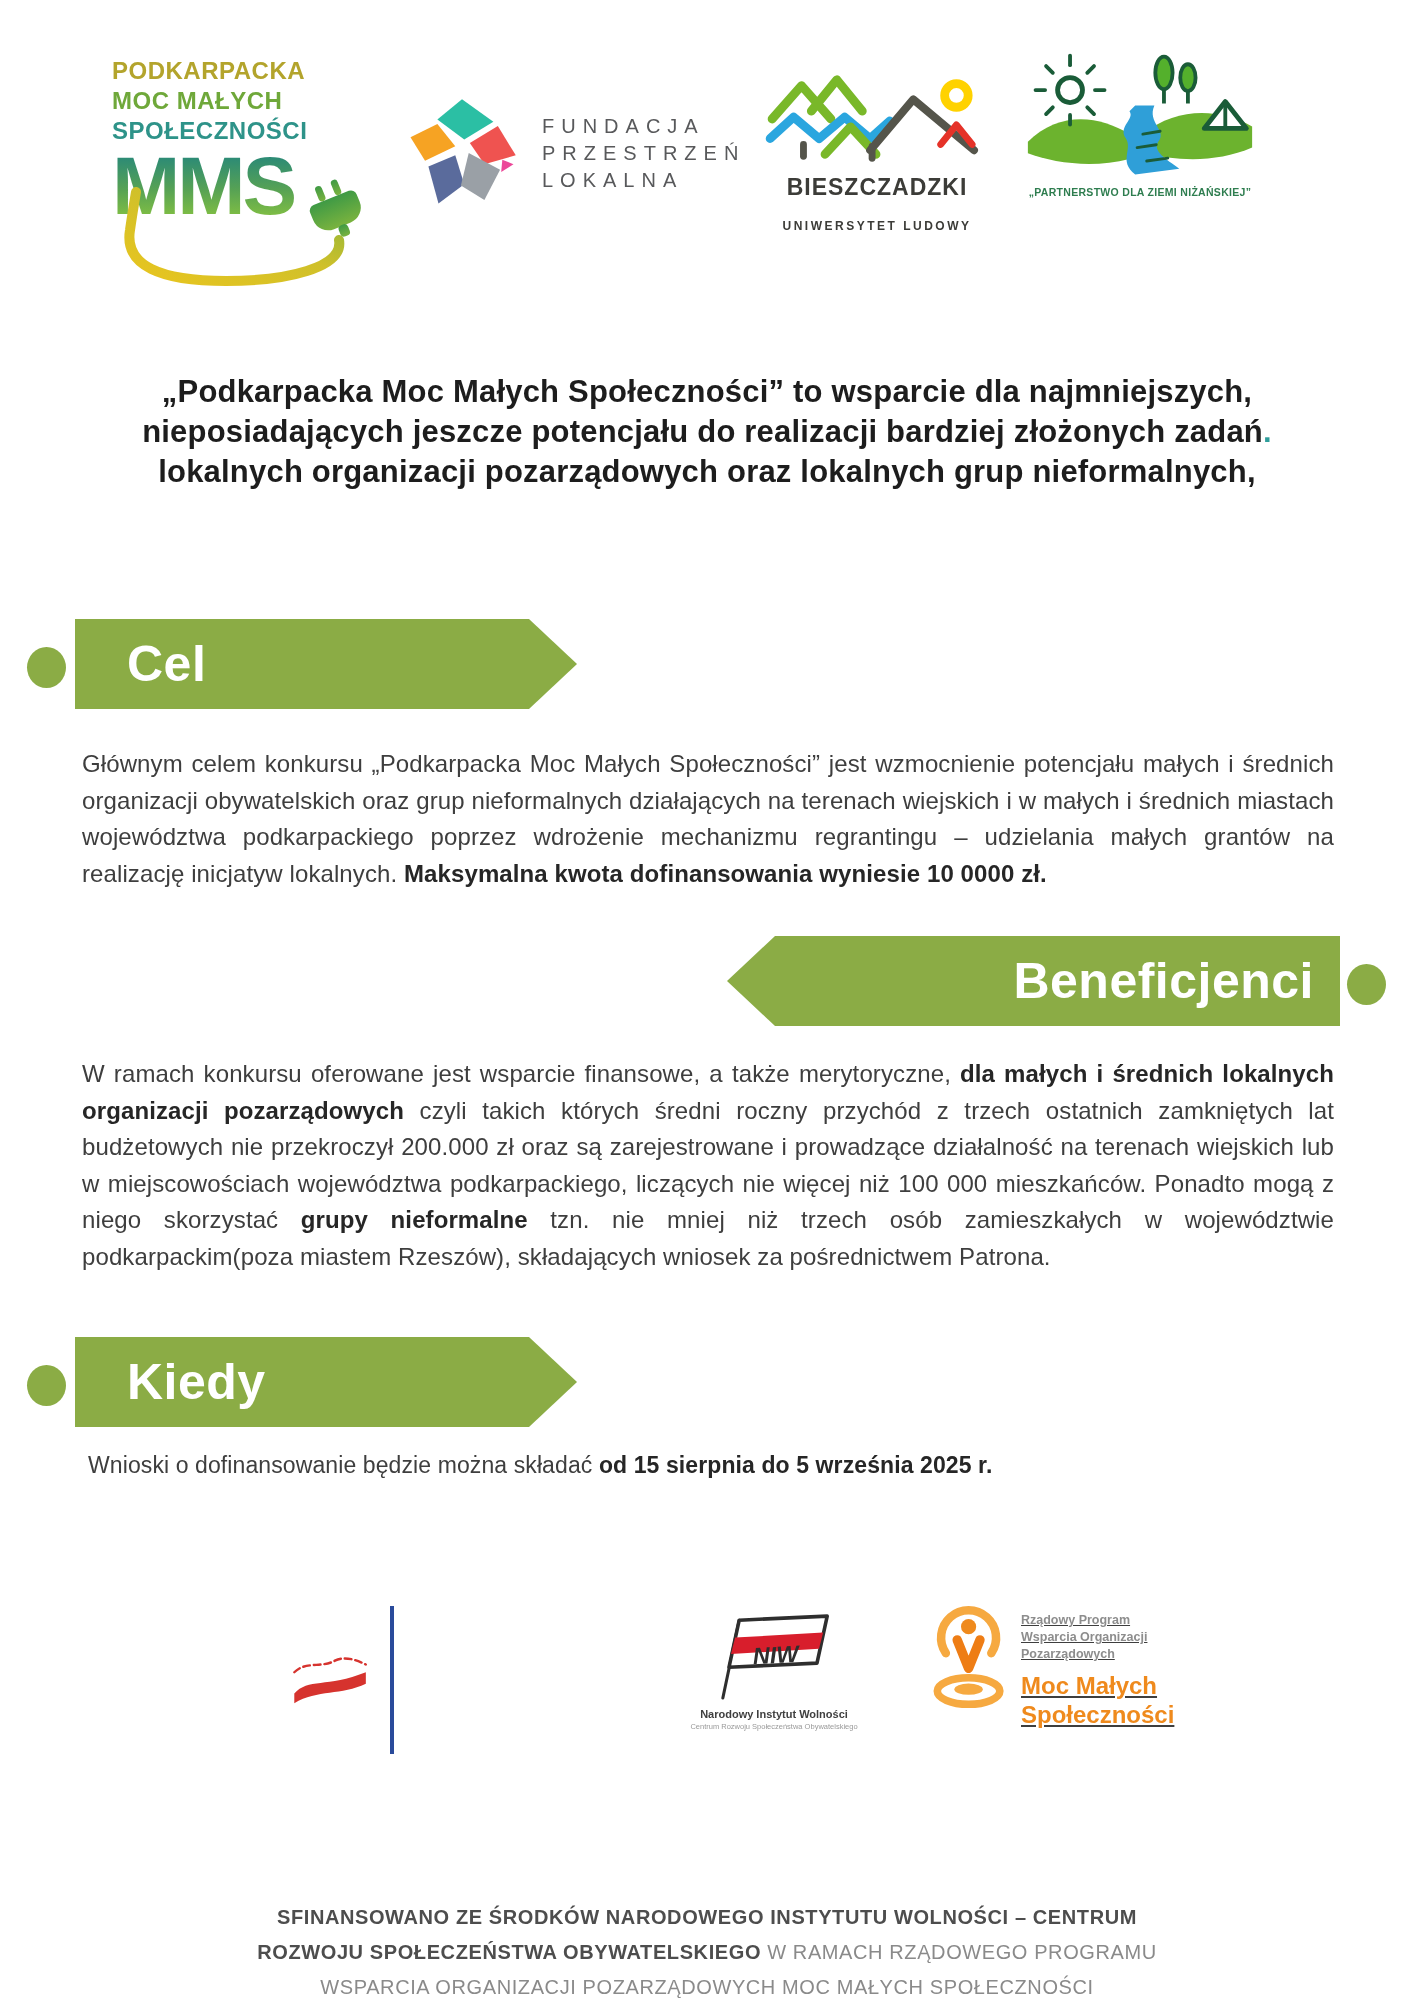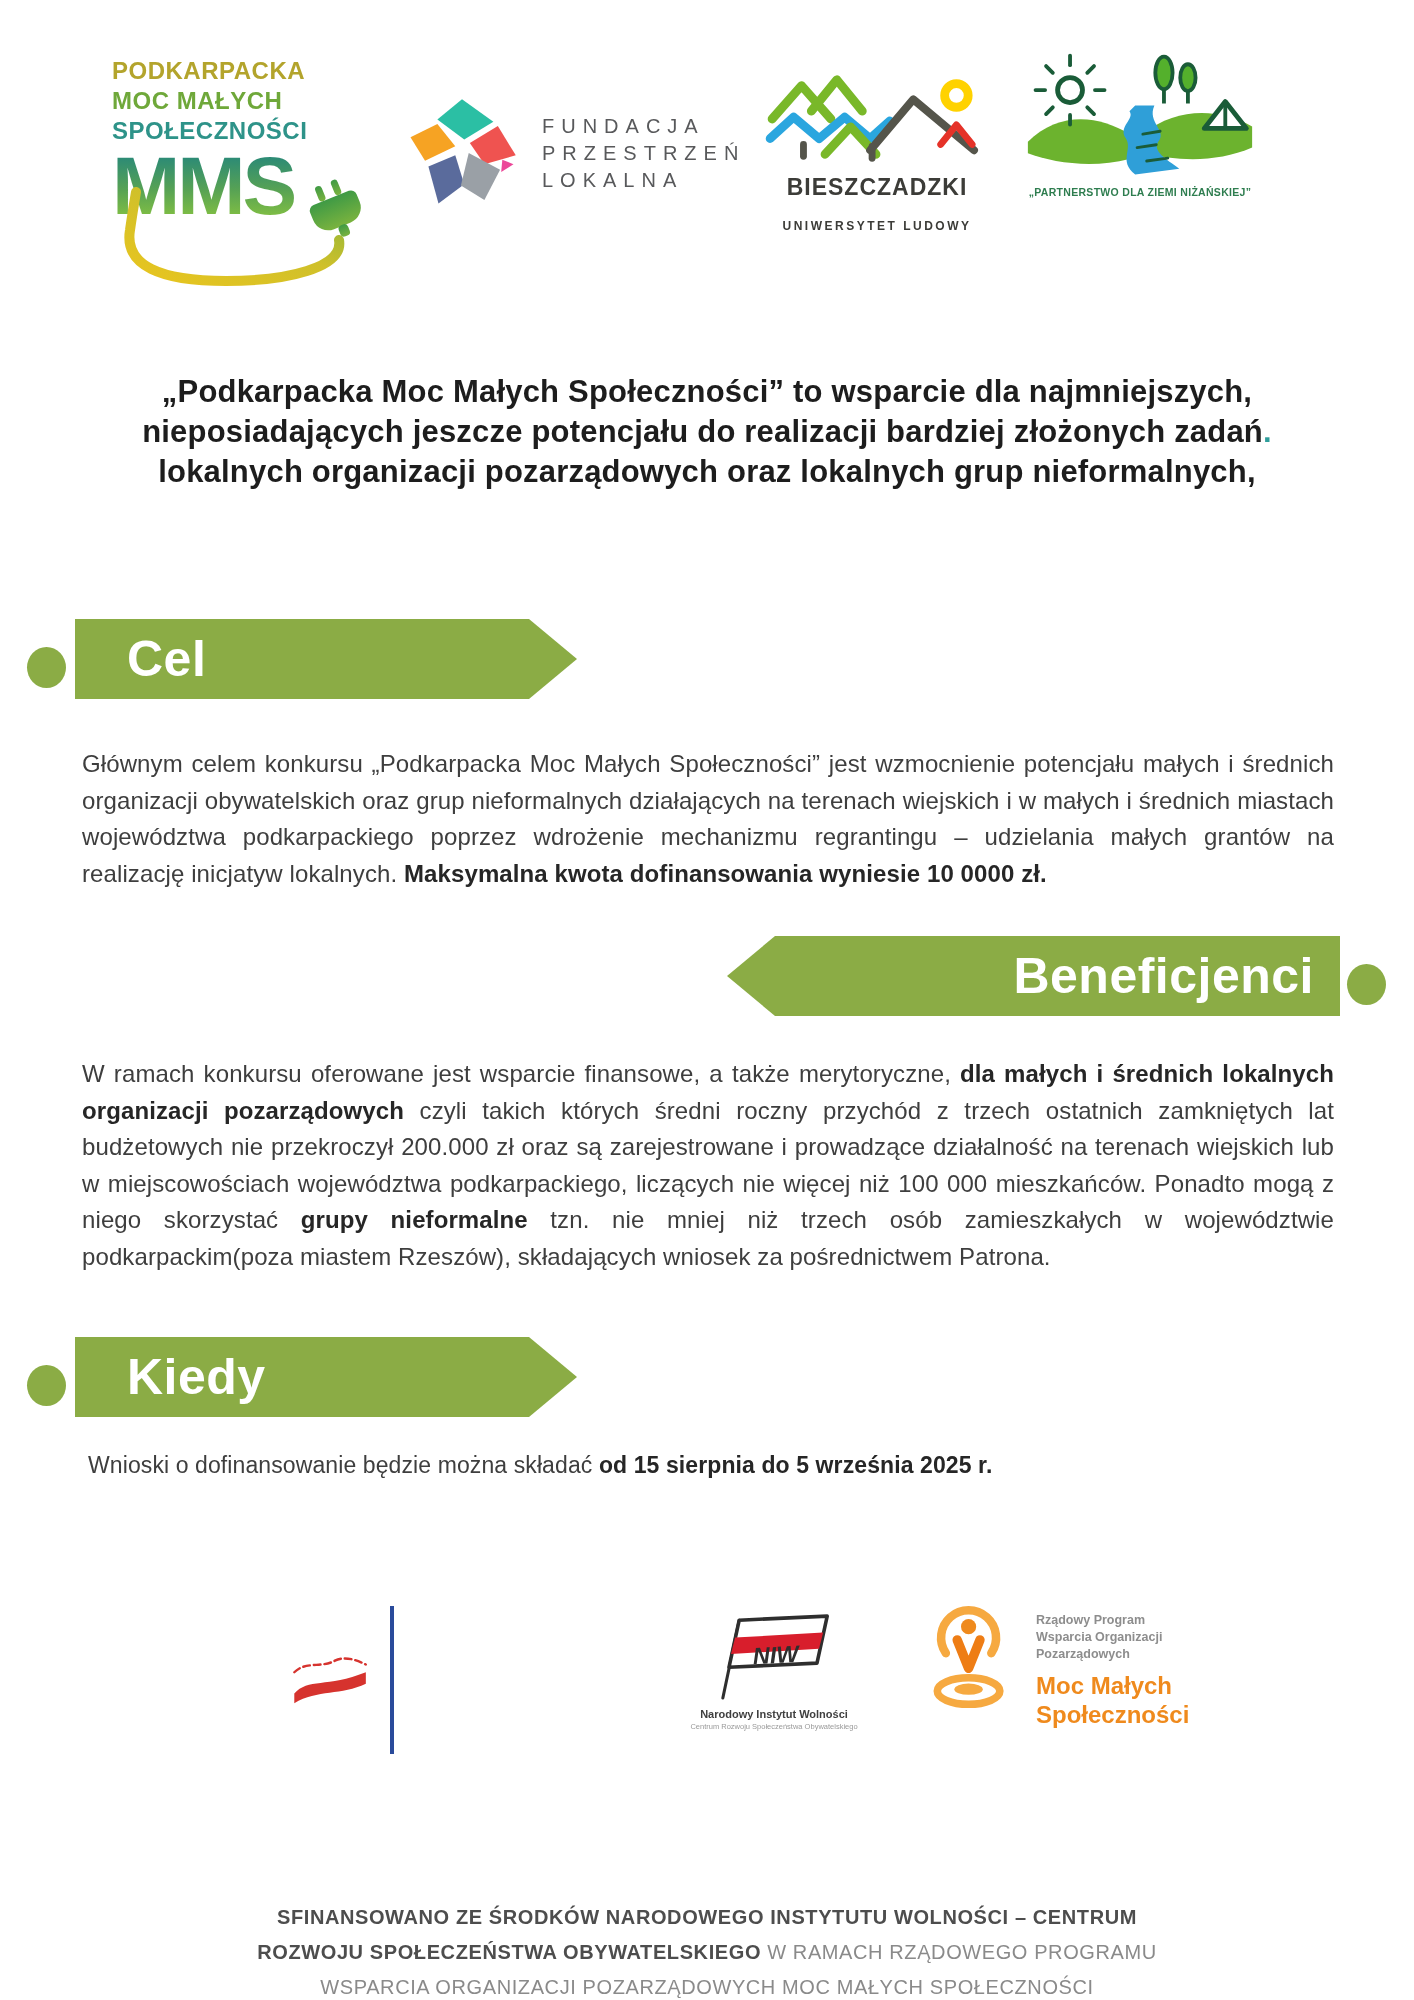--- a/index.html
+++ b/index.html
@@ -35,21 +35,21 @@
   .intro{
     position:absolute;top:372px;left:102px;width:1210px;text-align:center;
     font-size:31px;font-weight:800;line-height:40px;color:#1d1d1d;letter-spacing:.2px;
   }
   .intro span{display:inline;}
   .intro .line{display:block;}
   .teal-period{color:#2e9e9b;}
 
   
   .banner{
-    position:absolute;height:80px;background:#8bac45;color:#ffffff;
+    position:absolute;height:90px;background:#8bac45;color:#ffffff;
     display:flex;align-items:center;font-size:50px;font-weight:800;letter-spacing:.5px;
   }
   .banner-right{ 
     clip-path:polygon(0 0, calc(100% - 48px) 0, 100% 50%, calc(100% - 48px) 100%, 0 100%);
     padding-left:52px;box-sizing:border-box;
   }
   .banner-left{ 
     clip-path:polygon(48px 0, 100% 0, 100% 100%, 48px 100%, 0 50%);
     justify-content:flex-end;padding-right:26px;box-sizing:border-box;
   }
@@ -76,21 +76,21 @@
   .komitet-flag{margin-right:14px;}
   .komitet-divider{width:4px;height:148px;background:#2a4b9b;margin-right:18px;}
   .komitet-text div{color:#2a4b9b;line-height:35px;letter-spacing:.5px;}
   .komitet-text .k1,.komitet-text .k2{font-size:27px;font-weight:700;}
   .komitet-text .k3,.komitet-text .k4{font-size:28px;font-weight:800;}
 
   .logo-niw{position:absolute;left:676px;top:1612px;width:196px;text-align:center;}
   .niw-c1{font-size:11px;font-weight:700;color:#3f3f3f;margin-top:4px;}
   .niw-c2{font-size:7.5px;color:#9a9a9a;margin-top:2px;}
 
-  .logo-mmsprog{position:absolute;left:925px;top:1596px;display:flex;gap:21px;}
+  .logo-mmsprog{position:absolute;left:925px;top:1596px;display:flex;gap:6px;text-decoration:underline;}
   .mmsprog-text{padding-top:16px;}
   .mmsprog-text .pc{font-size:12.5px;font-weight:600;color:#8d8d8d;line-height:17px;}
   .mmsprog-text .pt{font-size:24px;font-weight:700;color:#ef8a1d;line-height:29px;}
   .mmsprog-text .pt.first{margin-top:8px;}
 
   
   .footer{position:absolute;top:1900px;left:0;width:1414px;text-align:center;
     font-size:20px;line-height:35px;letter-spacing:.6px;}
   .f-bold{font-weight:700;color:#4d4d4d;}
   .f-reg{font-weight:400;color:#8a8a8a;}

